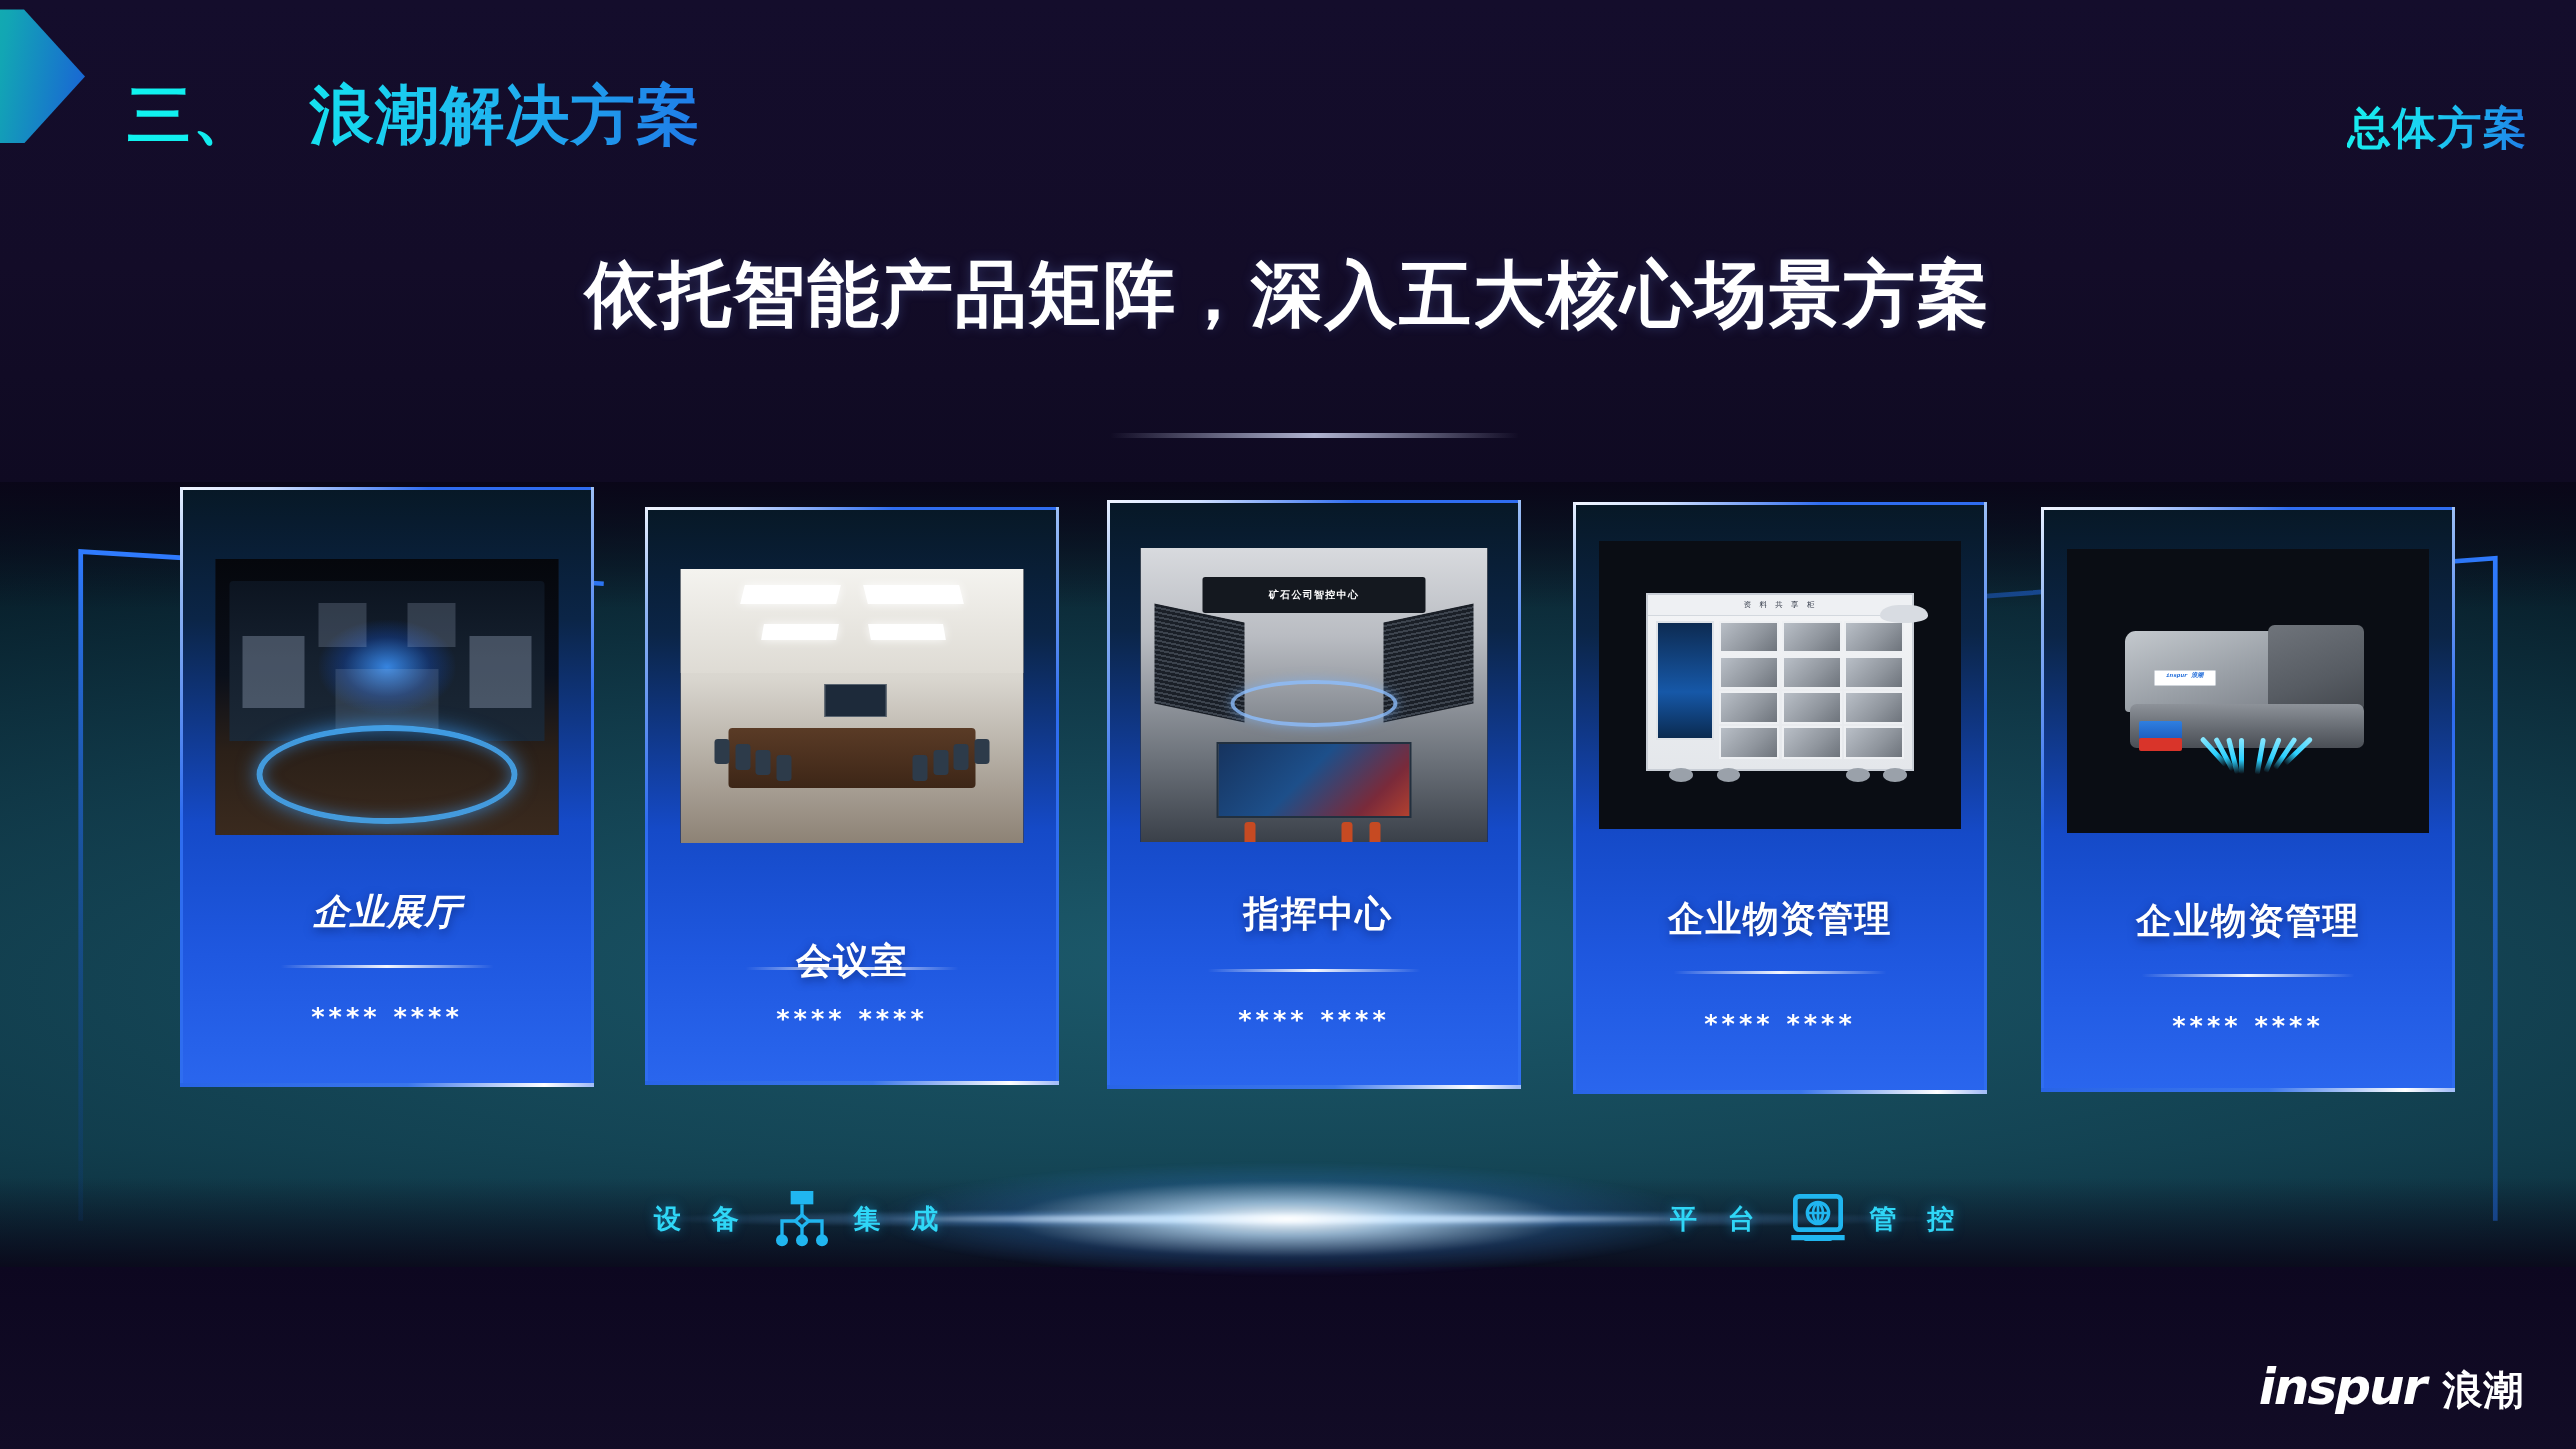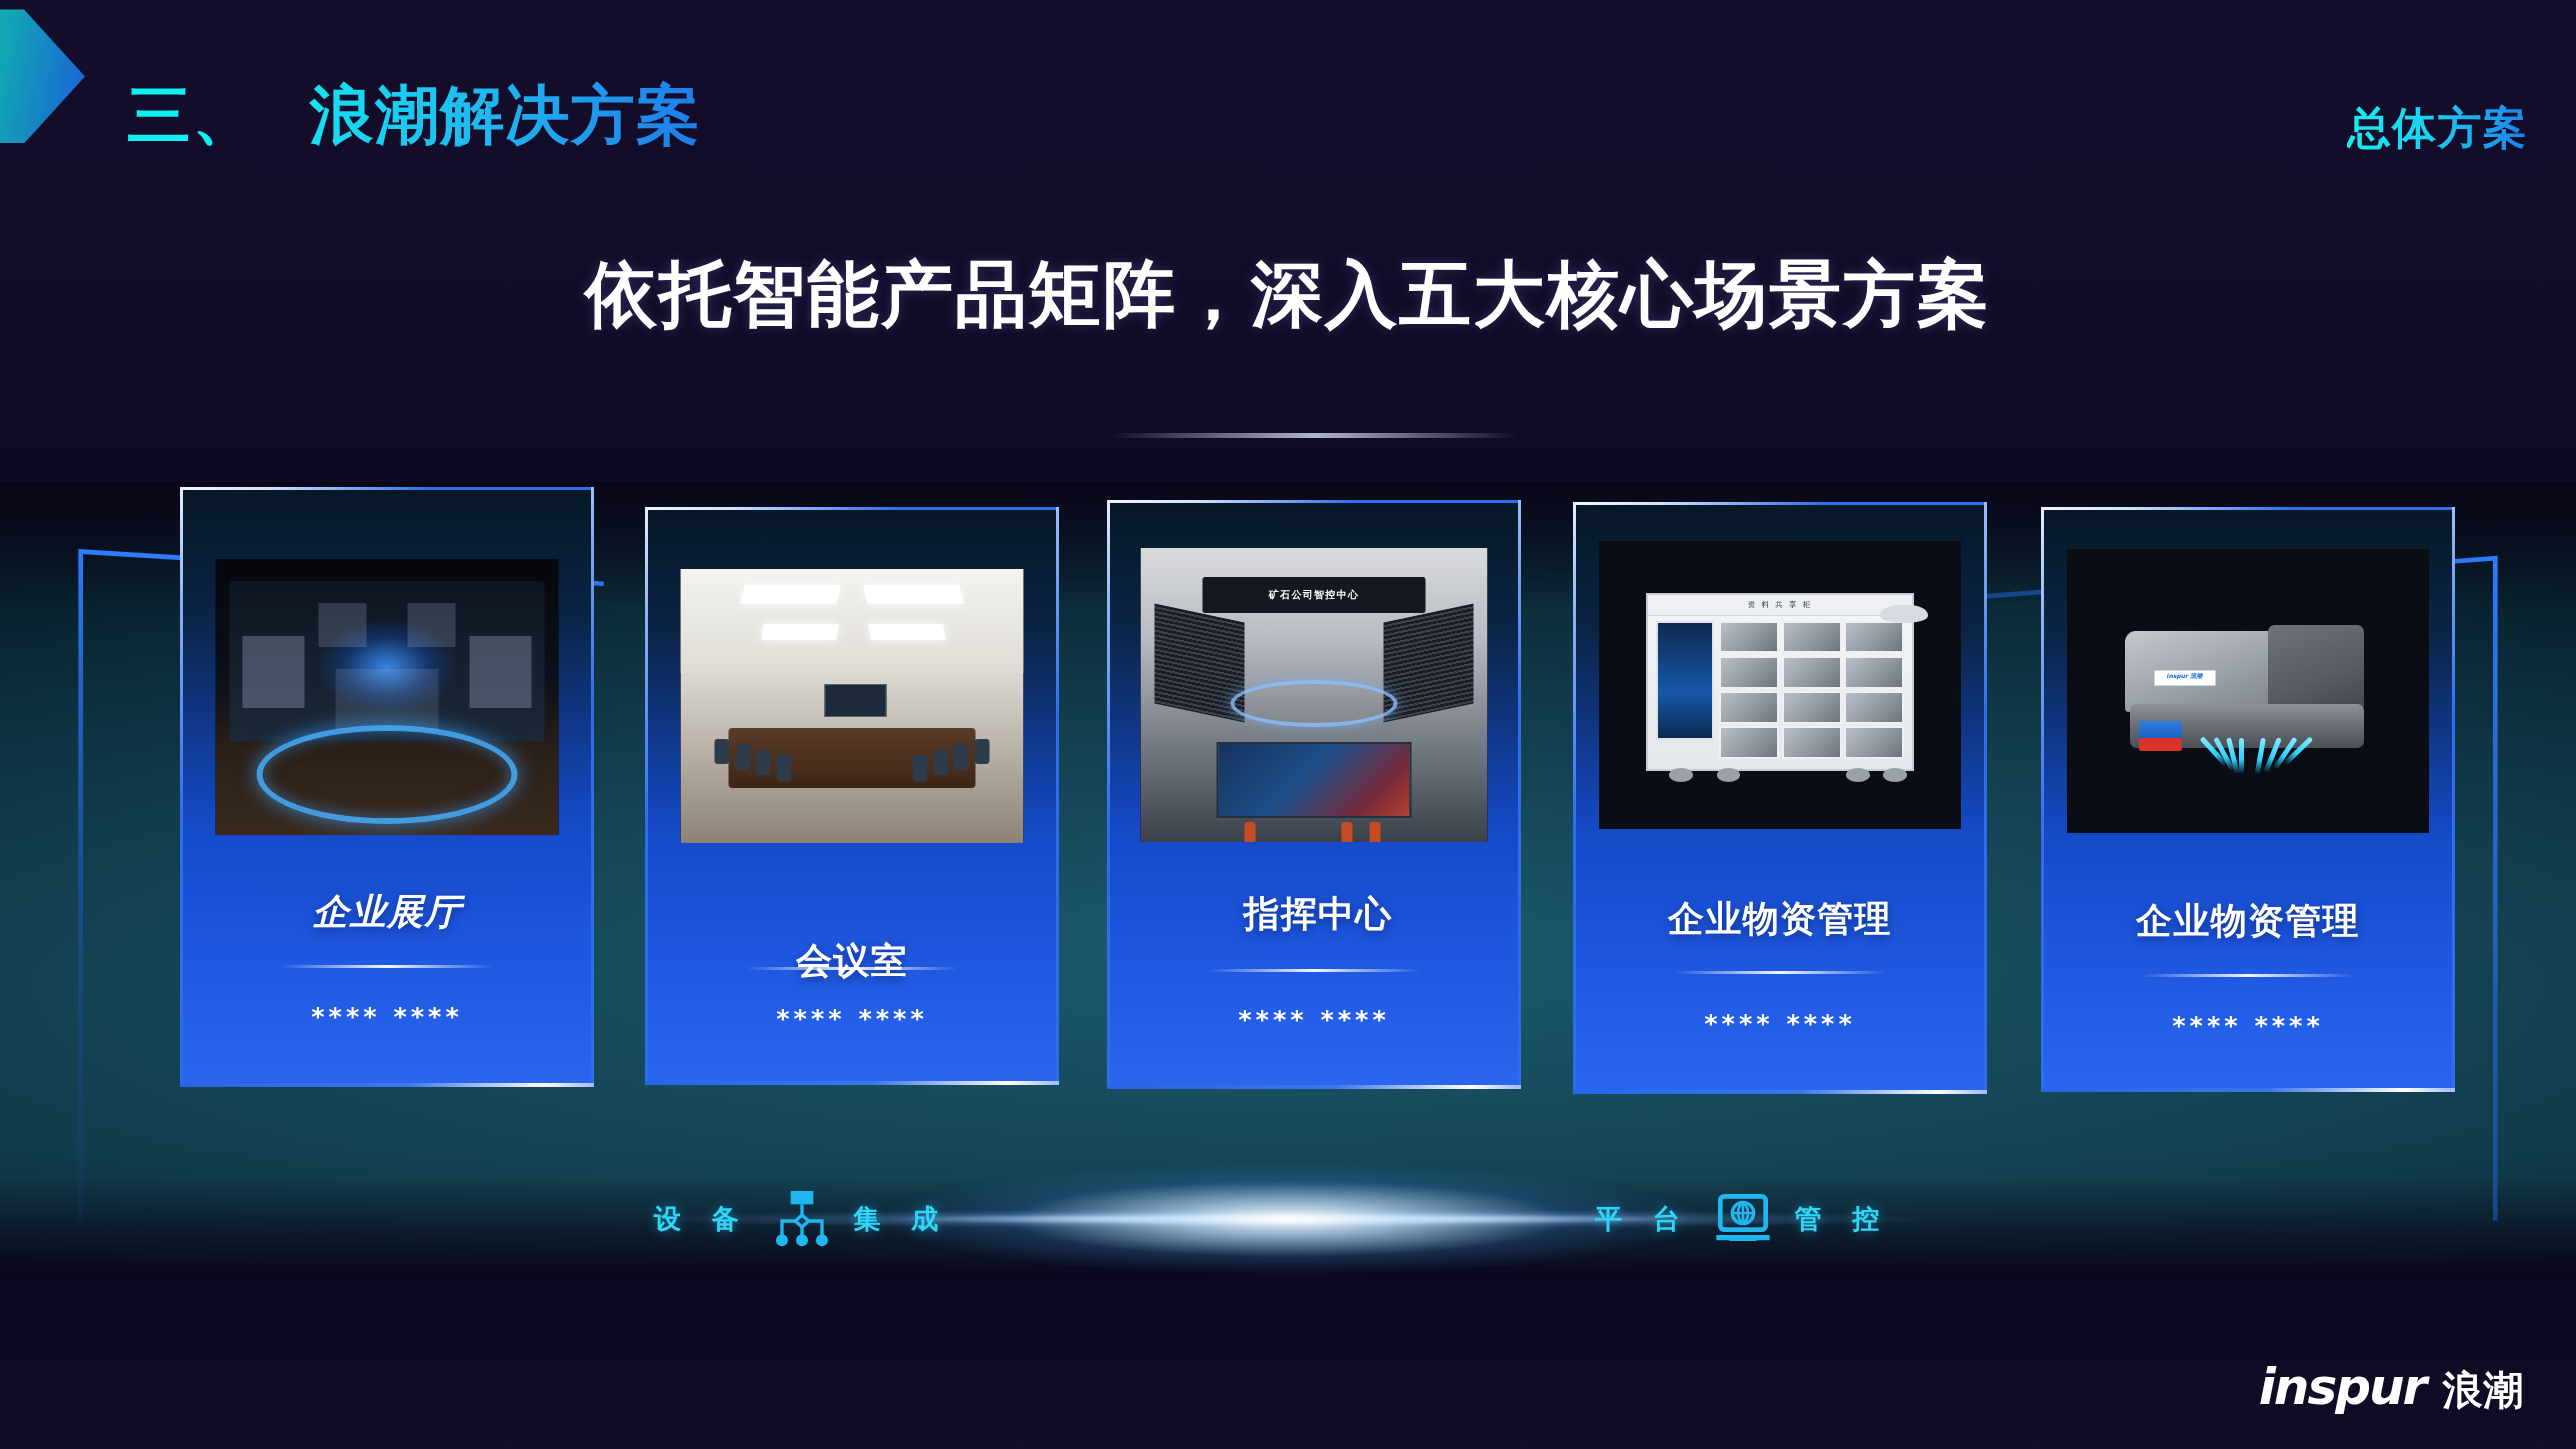--- a/index.html
+++ b/index.html
@@ -88,21 +88,21 @@
     content:""; position:absolute; left:0; bottom:0; right:0; height:4px;
     background:linear-gradient(90deg, rgba(40,100,230,.9) 0%, rgba(60,120,235,.9) 55%, #ffffff 88%, rgba(255,255,255,.55) 100%);
   }
   .card-edge-l{ position:absolute; left:0; top:0; bottom:0; width:2.7px;
     background:linear-gradient(180deg,#e8f0ff 0%, #8fb4f2 18%, #2f6df0 55%, #2f6df0 100%); }
   .card-edge-r{ position:absolute; right:0; top:0; bottom:0; width:2.7px;
     background:linear-gradient(180deg,#9dc0f5 0%, #2f6df0 35%, #2f6df0 100%); }
 
   .card-photo{
     position:absolute; left:50%; transform:translateX(-50%);
-    overflow:hidden; background:#0a0d14;
+    overflow:hidden; background:#0a0d14;font-family:Liberation Mono, monospace;
   }
   .card-title{
     position:absolute; left:0; right:0; text-align:center;
     color:#fff; font-size:36px; font-weight:bold; letter-spacing:1.3px;
     text-shadow:0 2.7px 9.4px rgba(0,20,80,.55);
   }
   .card-rule{
     position:absolute; left:50%; transform:translateX(-50%);
     width:213px; height:3.4px; border-radius:2px;
     background:linear-gradient(90deg, rgba(255,255,255,0) 0%, rgba(255,255,255,.95) 50%, rgba(255,255,255,0) 100%);
@@ -199,21 +199,21 @@
     background:
       radial-gradient(ellipse 42% 52% at 50% 50%, rgba(255,255,255,.98) 0%, rgba(190,225,255,.75) 22%, rgba(60,130,220,.22) 52%, rgba(20,60,120,0) 78%),
       radial-gradient(ellipse 52% 7% at 50% 50%, rgba(255,255,255,1) 0%, rgba(225,240,255,.85) 30%, rgba(120,180,255,.25) 62%, rgba(30,80,160,0) 100%);
     filter:blur(1px);
   }
   .botlabel{ position:absolute; top:1187px; display:flex; align-items:center; gap:20px; }
   .botlabel .txt{ color:#2fd7f7; font-size:27px; font-weight:bold; letter-spacing:10.7px; white-space:nowrap;
     text-shadow:0 0 10.7px rgba(30,190,255,.5); }
   .botlabel .ico{ width:64px; height:64px; display:block; }
   .botleft{ left:654px; }
-  .botright{ left:1595px; }
+  .botright{ left:1670px; }
 
   
   .logo-wrap{ position:absolute; right:52px; bottom:39px; display:flex; align-items:flex-end; gap:17.4px; }
   .logo-en{ color:#fff; font-size:50px; font-weight:bold; font-style:italic; letter-spacing:-2px; line-height:.92; }
   .logo-cn{ color:#fff; font-size:40px; font-weight:bold; letter-spacing:0.7px; line-height:1; }
 </style>
 </head>
 <body>
 
 <div id="slide">

